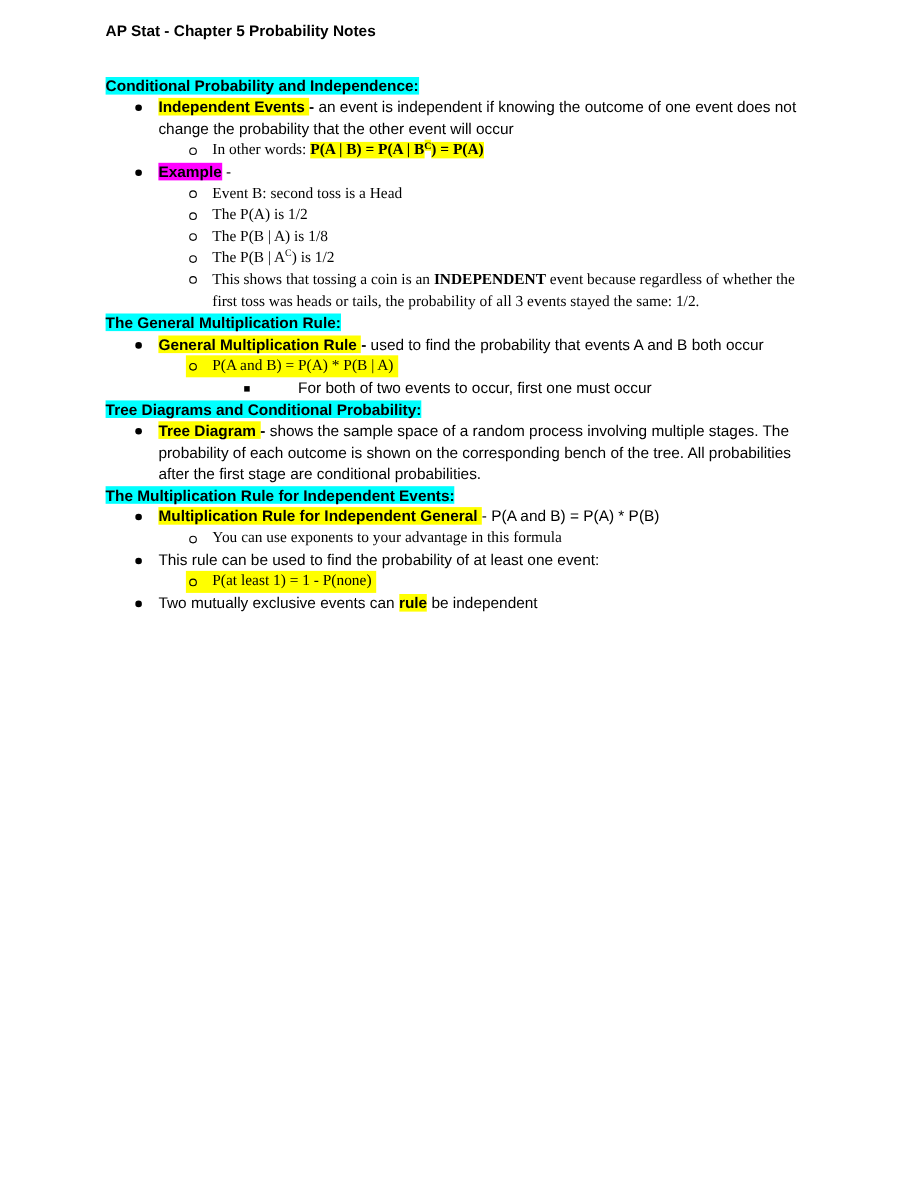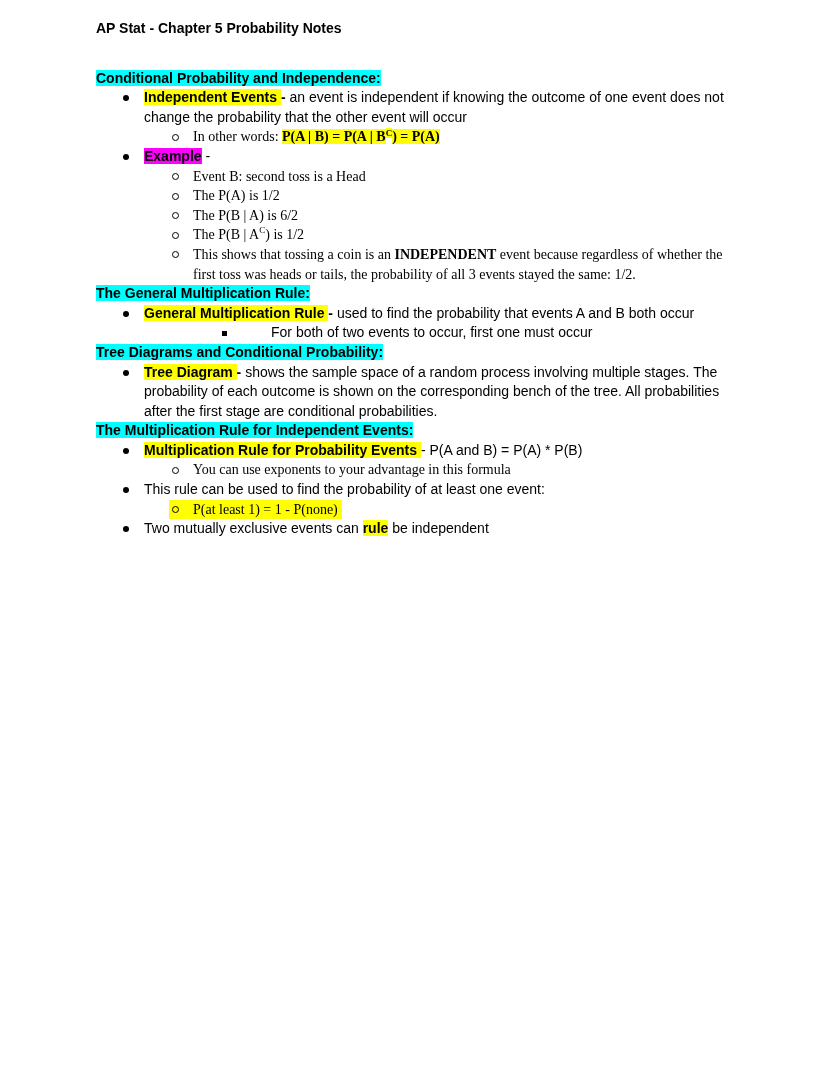--- a/index.html
+++ b/index.html
@@ -70,60 +70,66 @@
     <div class="li b2">
       <span class="marker">
         <span class="dot circle"></span>
       </span>
       <span class="text"><span>The P(A) is 1/2</span></span>
     </div>
     <div class="li b2">
       <span class="marker">
         <span class="dot circle"></span>
       </span>
-      <span class="text"><span>The P(B | A) is 6/2</span></span>
+      <span class="text"><span>The P(B | A) is 1/8</span></span>
     </div>
     <div class="li b2">
       <span class="marker">
         <span class="dot circle"></span>
       </span>
       <span class="text"><span>The P(B | A</span><sup>C</sup><span>) is 1/2</span></span>
     </div>
     <div class="li b2">
       <span class="marker">
         <span class="dot circle"></span>
       </span>
       <span class="text"><span>This shows that tossing a coin is an </span><span class="bold">INDEPENDENT</span><span> event because regardless of whether the first toss was heads or tails, the probability of all 3 events stayed the same: 1/2.</span></span>
     </div>
     <div class="para heading"><span class="bold hl-cyan">The General Multiplication Rule:</span></div>
     <div class="li b1">
       <span class="marker">
         <span class="dot disc"></span>
       </span>
       <span class="text"><span class="bold hl-yellow">General Multiplication Rule </span><span class="bold">- </span><span>used to find the probability that events A and B both occur</span></span>
     </div>
+    <div class="li b2 row-hl">
+      <span class="marker">
+        <span class="dot circle"></span>
+      </span>
+      <span class="text"><span>P(A and B) = P(A) * P(B | A)</span></span>
+    </div>
     <div class="li b3">
       <span class="marker">
         <span class="dot square"></span>
       </span>
       <span class="text"><span>For both of two events to occur, first one must occur</span></span>
     </div>
     <div class="para heading"><span class="bold hl-cyan">Tree Diagrams and Conditional Probability:</span></div>
     <div class="li b1">
       <span class="marker">
         <span class="dot disc"></span>
       </span>
       <span class="text"><span class="bold hl-yellow">Tree Diagram </span><span class="bold">- </span><span>shows the sample space of a random process involving multiple stages. The probability of each outcome is shown on the corresponding bench of the tree. All probabilities after the first stage are conditional probabilities.</span></span>
     </div>
     <div class="para heading"><span class="bold hl-cyan">The Multiplication Rule for Independent Events:</span></div>
     <div class="li b1">
       <span class="marker">
         <span class="dot disc"></span>
       </span>
-      <span class="text"><span class="bold hl-yellow">Multiplication Rule for Probability Events </span><span>- P(A and B) = P(A) * P(B)</span></span>
+      <span class="text"><span class="bold hl-yellow">Multiplication Rule for Independent General </span><span>- P(A and B) = P(A) * P(B)</span></span>
     </div>
     <div class="li b2">
       <span class="marker">
         <span class="dot circle"></span>
       </span>
       <span class="text"><span>You can use exponents to your advantage in this formula</span></span>
     </div>
     <div class="li b1">
       <span class="marker">
         <span class="dot disc"></span>

